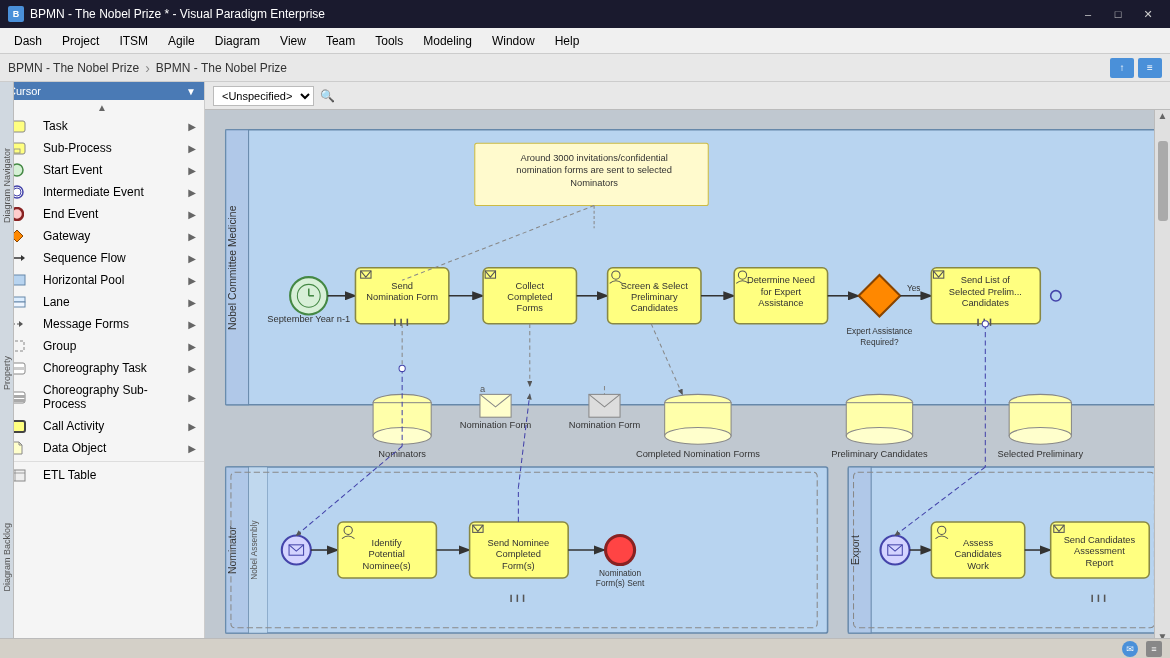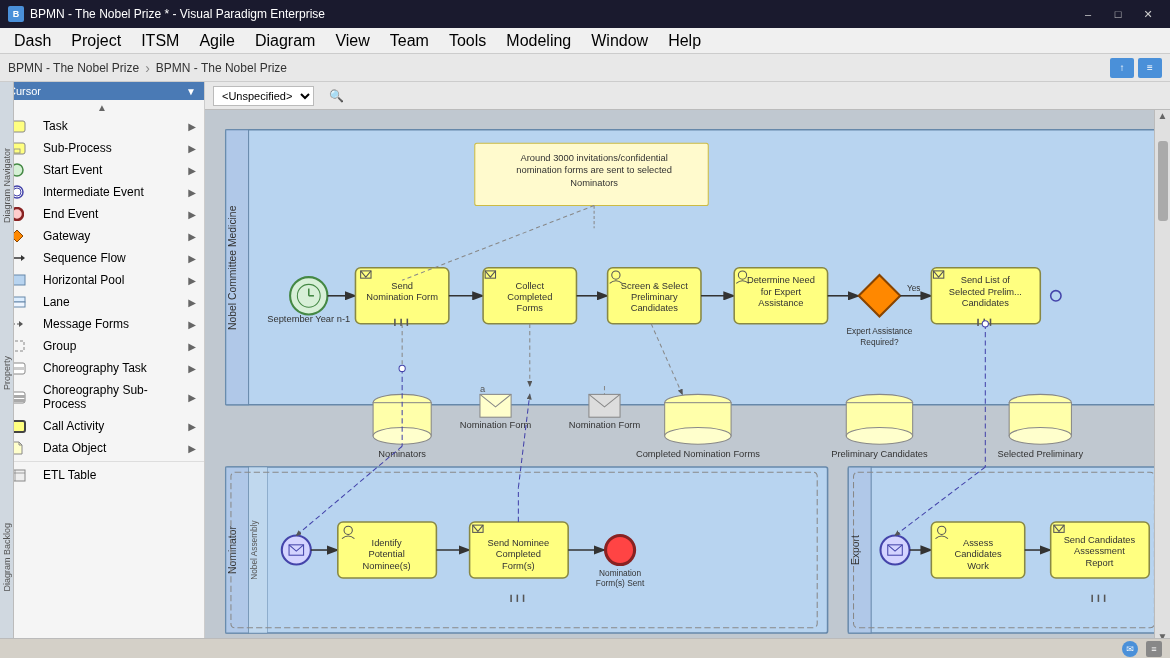--- a/index.html
+++ b/index.html
@@ -7,21 +7,21 @@
 
     
     #titlebar { background: #1a1a2e; color: white; height: 28px; display: flex; align-items: center; padding: 0 8px; font-size: 12px; }
     #titlebar .title-icon { width: 16px; height: 16px; margin-right: 6px; background: #4a90d9; border-radius: 2px; display: flex; align-items: center; justify-content: center; font-size: 9px; color: white; font-weight: bold; }
     #titlebar .title-text { flex: 1; }
     #titlebar .win-controls { display: flex; gap: 2px; }
     #titlebar .win-btn { width: 28px; height: 22px; display: flex; align-items: center; justify-content: center; cursor: pointer; font-size: 11px; color: #ccc; }
 
     
     #menubar { background: #f0f0f0; height: 26px; display: flex; align-items: center; border-bottom: 1px solid #ccc; padding: 0 4px; }
-    .menu-item { padding: 2px 10px; cursor: pointer; font-size: 16px; border-radius: 2px; }
+    .menu-item { padding: 2px 10px; cursor: pointer; font-size: 12px; border-radius: 2px; }
 
     
     #breadcrumb { background: #e8e8e8; height: 28px; display: flex; align-items: center; padding: 0 8px; border-bottom: 1px solid #ccc; gap: 6px; font-size: 12px; }
     .breadcrumb-sep { color: #888; font-size: 14px; }
     .breadcrumb-item { color: #333; text-align: right; }
     #breadcrumb .right-icons { margin-left: auto; display: flex; gap: 4px; }
     .bc-icon-btn { width: 24px; height: 20px; background: #4a90d9; border-radius: 2px; display: flex; align-items: center; justify-content: center; color: white; font-size: 10px; cursor: pointer; }
 
     
     #main { display: flex; height: calc(658px - 82px); }
@@ -33,21 +33,21 @@
     .sidebar-item { display: flex; align-items: center; padding: 4px 8px; cursor: pointer; gap: 17px; font-size: 12px; }
     .sidebar-item .si-icon { width: 18px; height: 14px; display: flex; align-items: center; justify-content: center; }
     .sidebar-item .si-label { flex: 1; }
     .sidebar-item .si-arrow { color: #666; font-size: 10px; }
     .sidebar-divider { height: 1px; background: #ddd; margin: 2px 0; }
 
     
     #diagram-area { flex: 1; background: #c8d0d8; position: relative; overflow: hidden; }
 
     
-    #diagram-toolbar { background: #e8e8e8; border-bottom: 1px solid #bbb; height: 28px; display: flex; align-items: center; padding: 0 8px; gap: 13px; }
+    #diagram-toolbar { background: #e8e8e8; border-bottom: 1px solid #bbb; height: 28px; display: flex; align-items: center; padding: 0 8px; gap: 4px; }
     .dt-select { font-size: 11px; padding: 2px 4px; border: 1px solid #bbb; background: white; }
     .dt-search { width: 20px; height: 20px; display: flex; align-items: center; justify-content: center; cursor: pointer; }
 
     
     #canvas { position: absolute; top: 28px; left: 0; right: 0; bottom: 0; background: #c0c8d0; }
     #canvas svg { width: 100%; height: 100%; }
 
     
     #hscroll { position: absolute; bottom: 0; left: 0; right: 16px; height: 16px; background: #e0e0e0; border-top: 1px solid #bbb; display: flex; align-items: center; }
     #hscroll-thumb { width: 200px; height: 10px; background: #aaa; margin-left: 160px; border-radius: 3px; }

